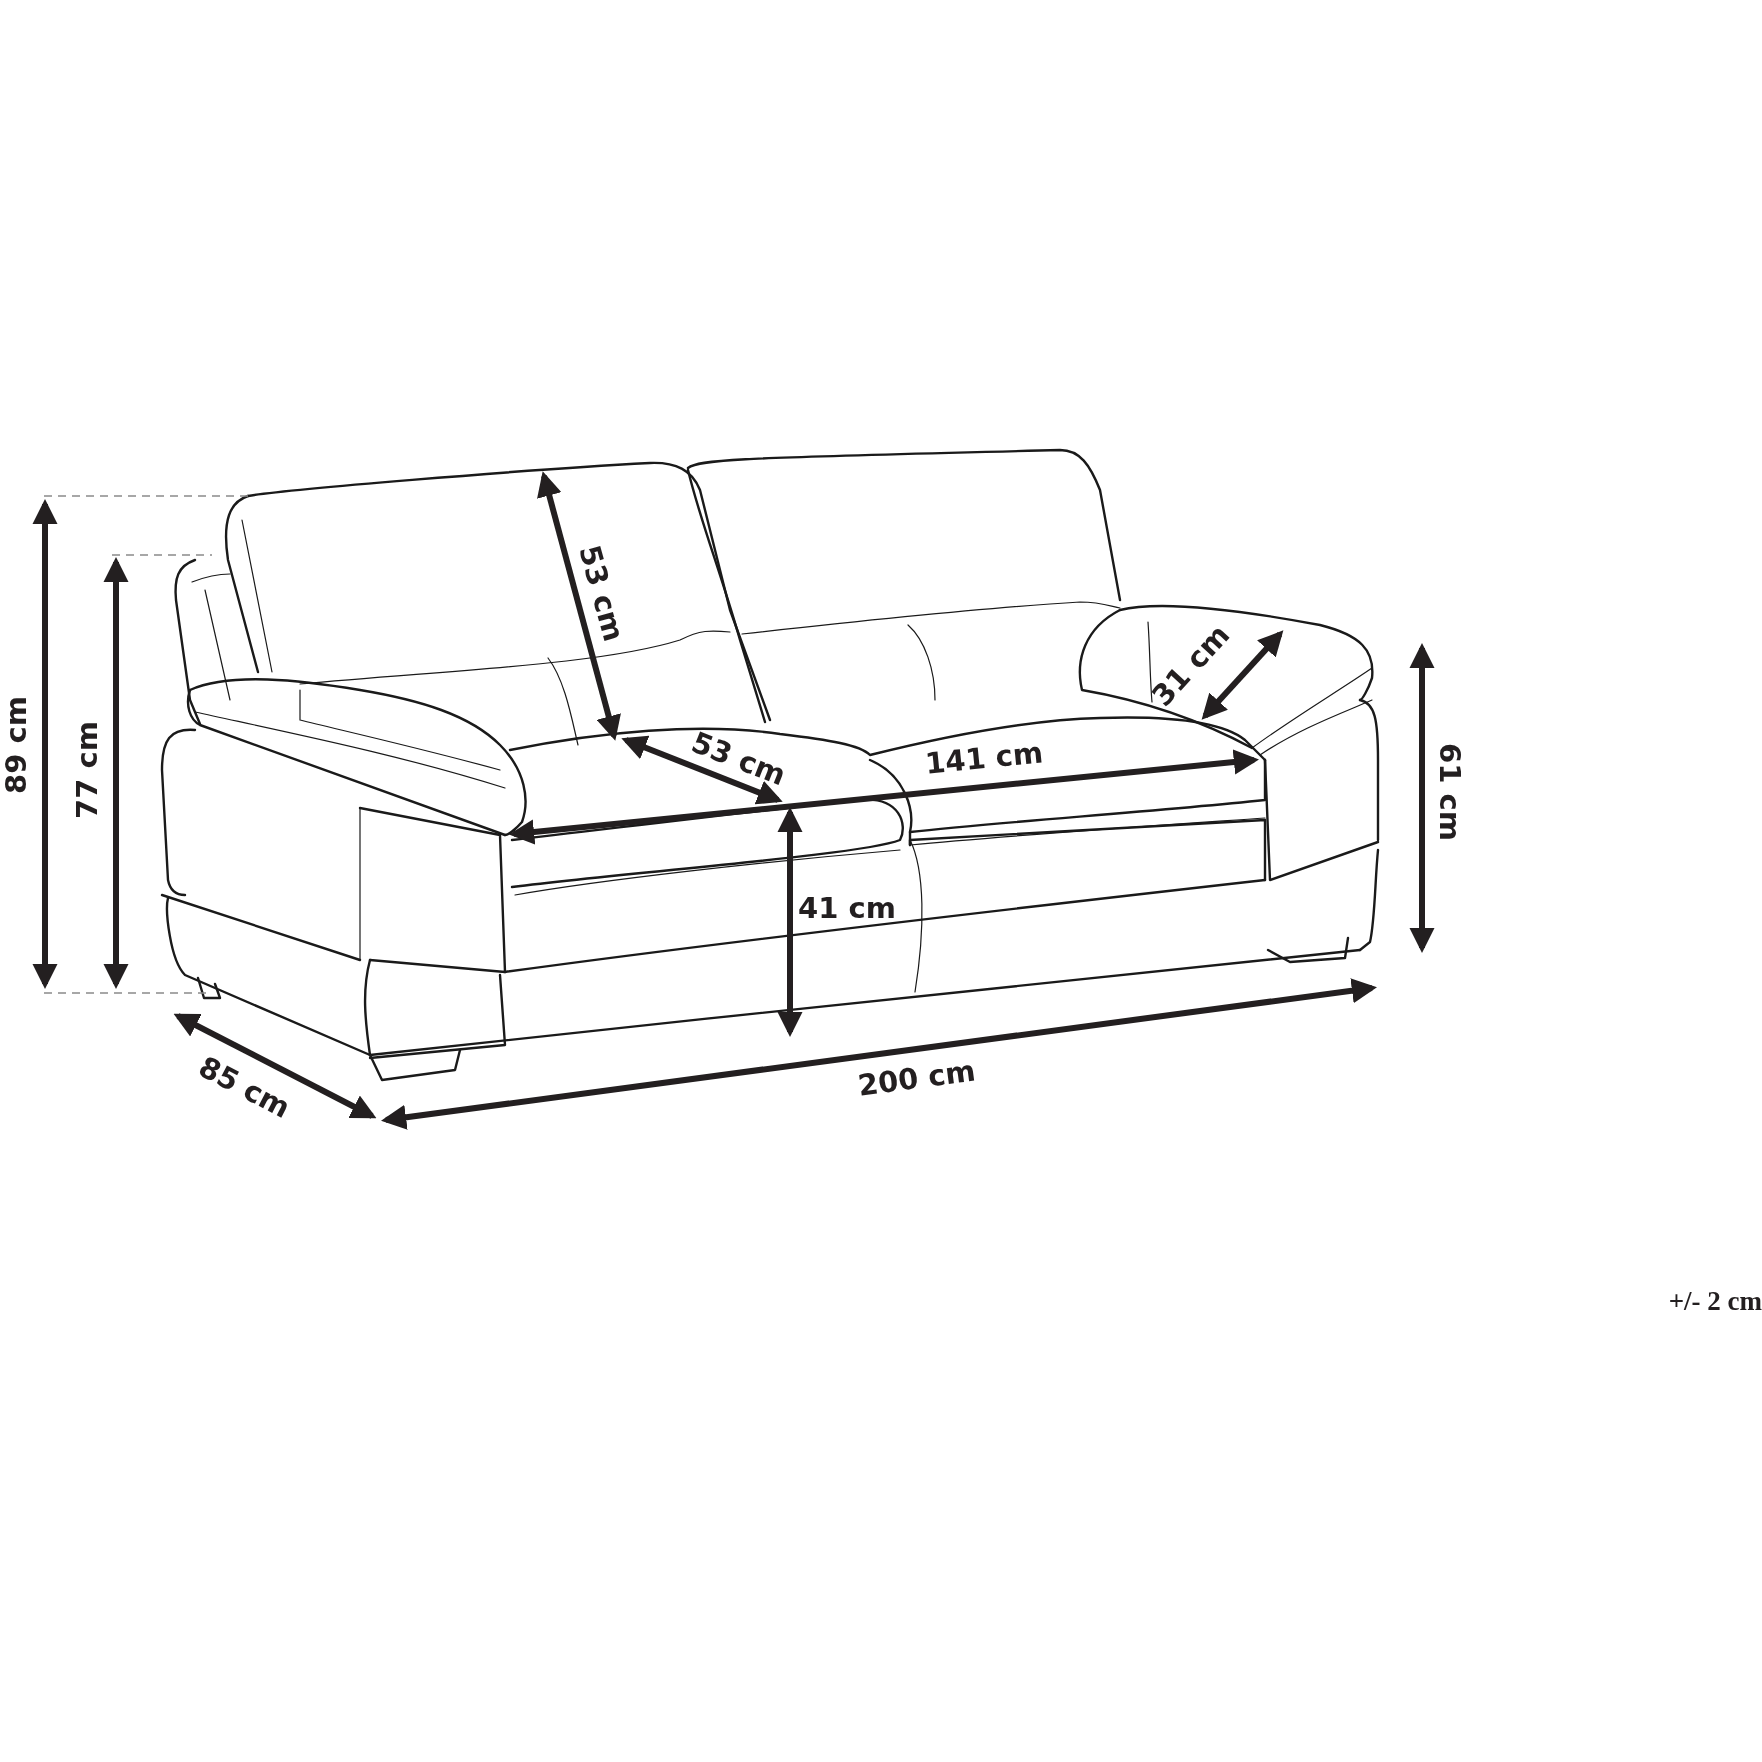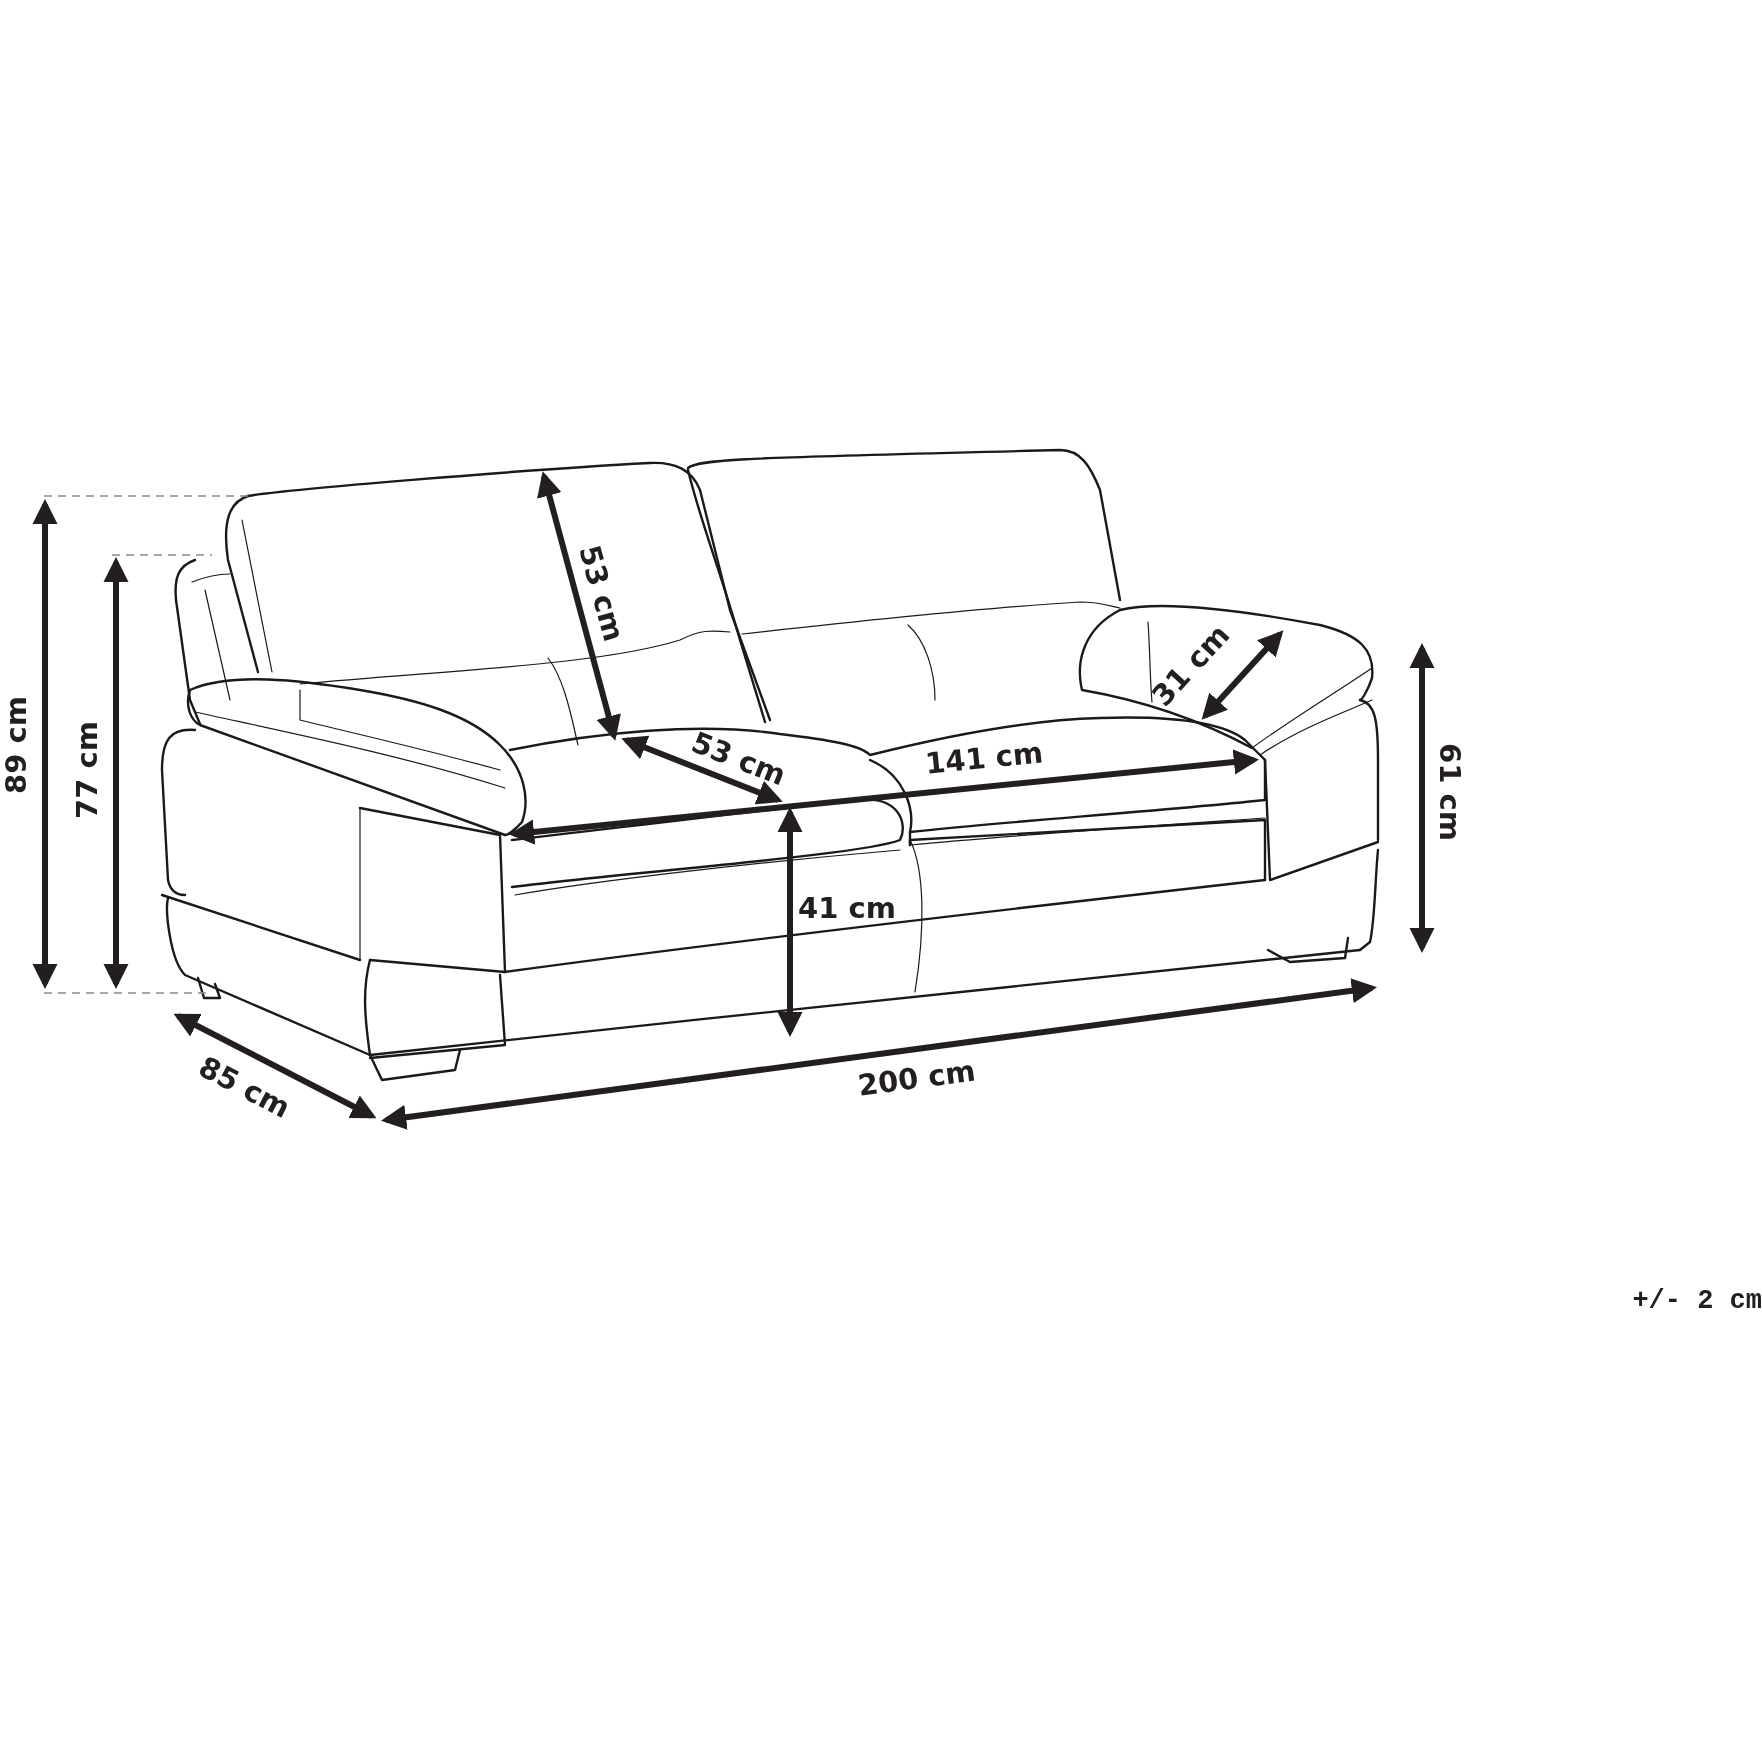--- a/index.html
+++ b/index.html
@@ -4,21 +4,21 @@
 <style>
   html, body { margin:0; padding:0; background:#ffffff; }
   body { width:1762px; height:1762px; position:relative; overflow:hidden; font-family:"DejaVu Sans", sans-serif; }
   #diagram { position:absolute; left:0; top:0; width:1762px; height:1762px; }
   .outline { fill:none; stroke:#1a1a1a; stroke-width:2.4; stroke-linejoin:round; stroke-linecap:round; }
   .seam { fill:none; stroke:#1a1a1a; stroke-width:1.2; stroke-linecap:round; }
   .dash { fill:none; stroke:#8a8a8a; stroke-width:1.3; stroke-dasharray:8 6; }
   .dim { stroke:#231f20; stroke-width:6; fill:none; }
   .head { fill:#231f20; }
   .lbl { font-family:"DejaVu Sans", sans-serif; font-weight:bold; font-size:29px; fill:#231f20; }
-  .tol { position:absolute; right:0; top:1286px; font-family:Liberation Mono, monospace; font-weight:bold; font-size:27px; color:#231f20; white-space:nowrap; }
+  .tol { position:absolute; right:0; top:1286px; font-family:Liberation Serif, serif; font-weight:bold; font-size:27px; color:#231f20; white-space:nowrap; }
 </style>
 </head>
 <body>
 
 <svg id="diagram" viewBox="0 0 1762 1762" xmlns="http://www.w3.org/2000/svg">
   <defs>
     <marker id="ah" viewBox="0 0 10 10" refX="8" refY="5" markerWidth="4.2" markerHeight="4.2" orient="auto-start-reverse">
       <path d="M0,0 L10,5 L0,10 z" class="head"></path>
     </marker>
   </defs>

